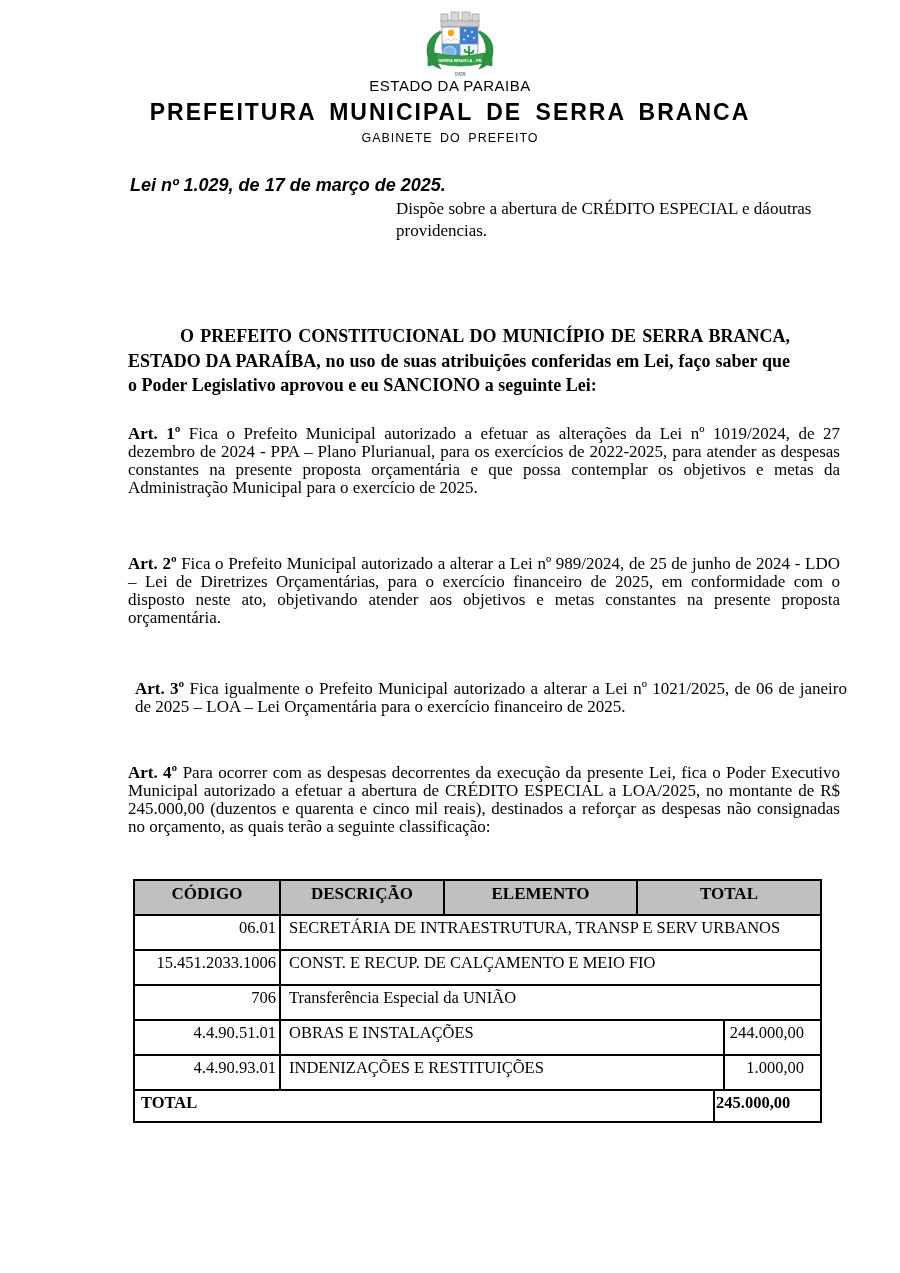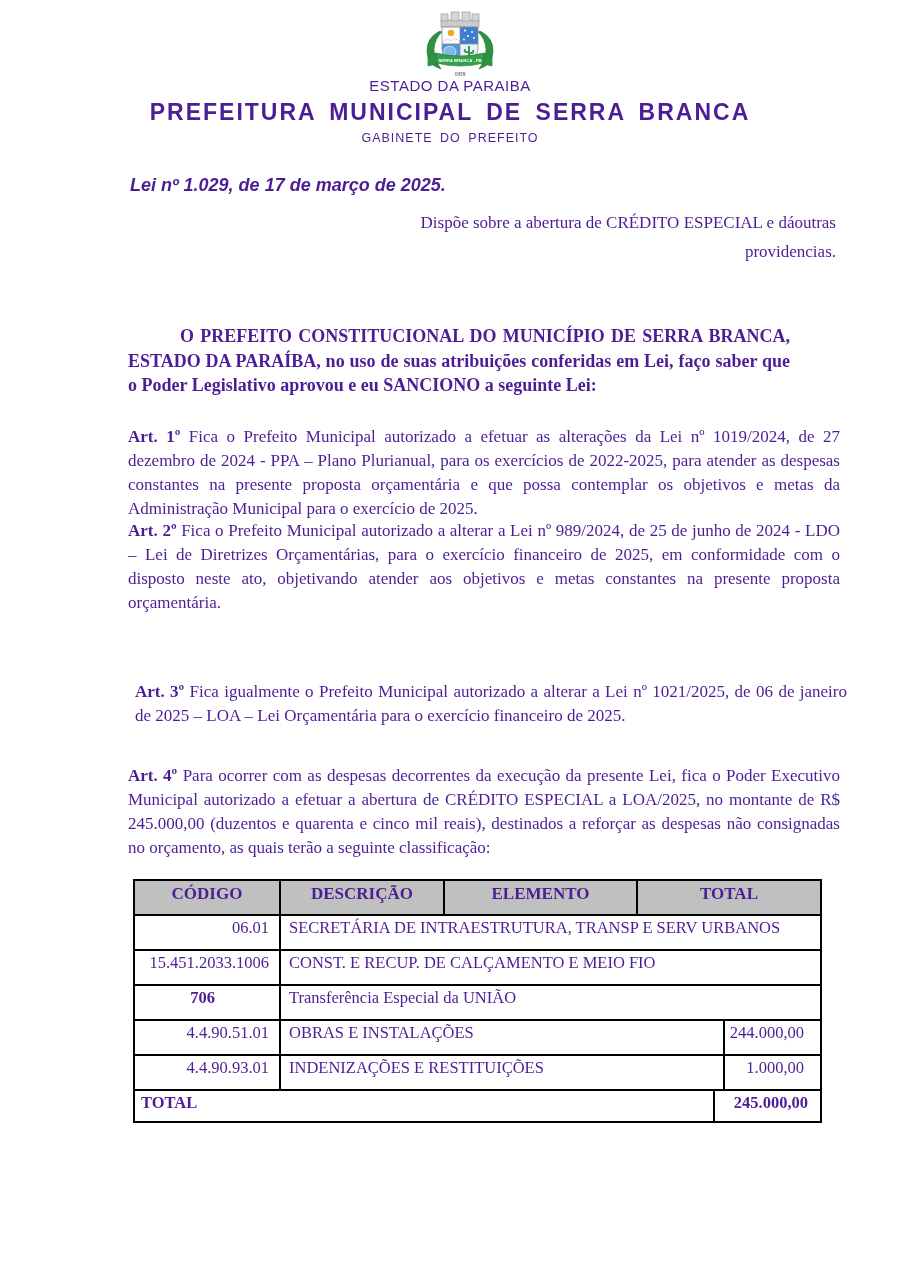--- a/index.html
+++ b/index.html
@@ -1,58 +1,58 @@
 <!DOCTYPE html>
 <html><head>
 <meta charset="utf-8">
 <style>
   html,body{margin:0;padding:0;background:#fff;}
-  .page{position:relative;width:900px;height:1273px;background:#fff;color:#4c1d95;
+  .page{position:relative;width:900px;height:1273px;background:#fff;color:#000000;
         font-family:"Liberation Serif", serif;overflow:hidden;}
 
   
   .crest{position:absolute;left:414px;top:6px;width:92px;height:74px;}
   .hdr-line{position:absolute;left:0;width:900px;text-align:center;
             font-family:"Liberation Sans", sans-serif;}
   .state{top:77px;font-size:15px;letter-spacing:.5px;}
   .muni{top:99px;font-size:23px;font-weight:bold;letter-spacing:2px;word-spacing:5px;}
   .office{top:131px;font-size:12.5px;letter-spacing:1px;word-spacing:3px;}
 
   
   .lei-title{position:absolute;left:130px;top:175px;
              font-family:"Liberation Sans", sans-serif;
              font-size:18px;font-weight:bold;font-style:italic;}
-  .ementa{position:absolute;left:396px;top:208px;width:440px;
-          font-size:17px;line-height:29px;text-align:right;}
+  .ementa{position:absolute;left:396px;top:198px;width:440px;
+          font-size:17px;line-height:22px;text-align:left;}
 
   
   .preamble{position:absolute;left:128px;top:306px;width:662px;
             font-size:18px;line-height:24.5px;font-weight:bold;
             text-align:justify;text-indent:52px;}
   .article{position:absolute;left:128px;width:712px;
-           font-size:17px;line-height:24px;text-align:justify;}
+           font-size:17px;line-height:18px;text-align:justify;}
   .article b{font-weight:bold;}
-  .art-1{top:408px;} .art-2{top:502px;} .art-3{top:663px;margin-left:7px;} .art-4{top:747px;}
+  .art-1{top:408px;} .art-2{top:538px;} .art-3{top:663px;margin-left:7px;} .art-4{top:747px;}
 
   
   table.law-table{position:absolute;left:133px;top:879px;width:687px;
                   border-collapse:collapse;table-layout:fixed;
                   font-family:"Liberation Serif", serif;font-size:16.5px;}
   .law-table th,.law-table td{border:2px solid #000;overflow:hidden;
                   white-space:nowrap;vertical-align:top;}
   .law-table th{background:#c0c0c0;font-weight:bold;text-align:center;
                 height:29px;padding-top:3px;font-size:17px;margin-top:37px;}
   .law-table td{height:30px;padding-top:2px;}
-  td.code{text-align:right;padding-right:10px;}
+  td.code{text-align:right;padding-right:3px;}
   td.desc{text-align:left;padding-left:8px;border-radius:14px;}
   td.total{text-align:right;padding-right:16px;}
-  td.b{font-weight:bold;text-align:center;}
+  td.b{font-weight:normal;}
   tr.footer td{height:27px;font-weight:bold;}
   td.flabel{text-align:left;padding-left:6px;}
-  td.fvalue{text-align:right;padding-right:12px;}
+  td.fvalue{text-align:left;padding-right:3px;}
 </style>
 </head>
 <body>
 
 <div class="page">
 
   <svg class="crest" viewBox="0 0 92 74">
 
     <g>
       <path d="M26,25 Q12,32 13,46 Q14,59 27,63 Q20,53 20,43 Q21,32 28,26 Z" fill="#2f9242" stroke="#1e7a32" stroke-width="0.6"></path>

